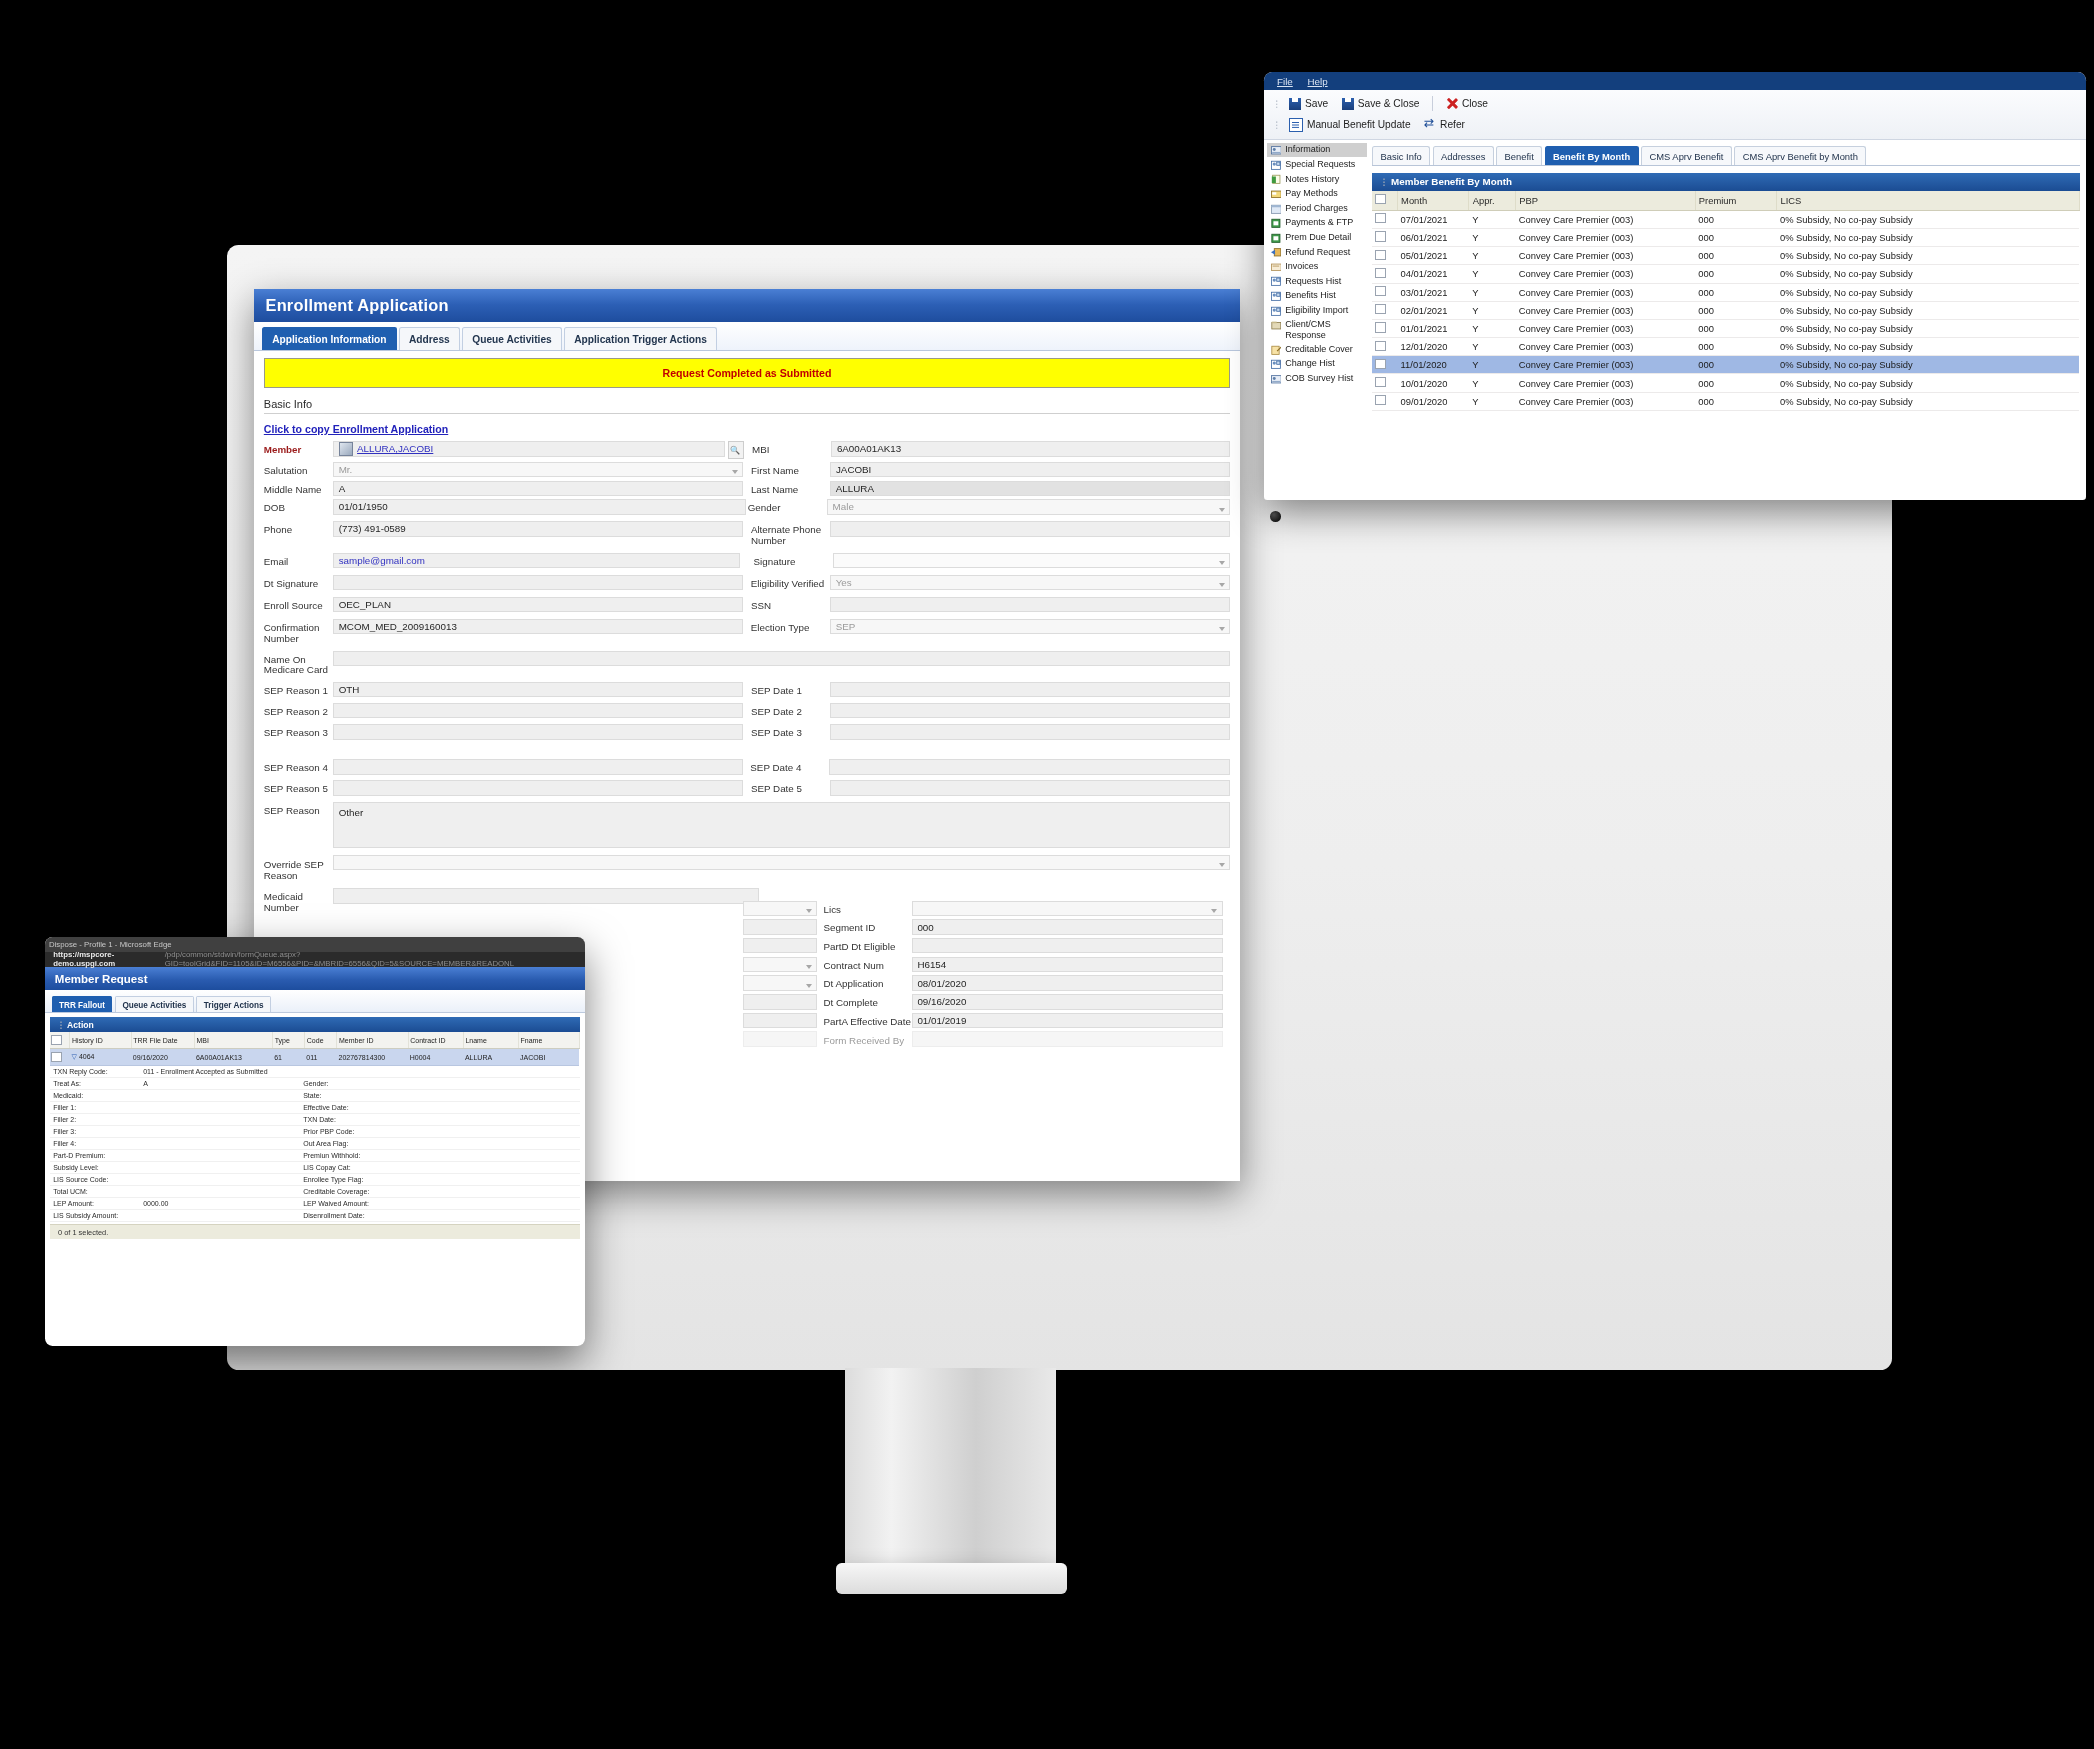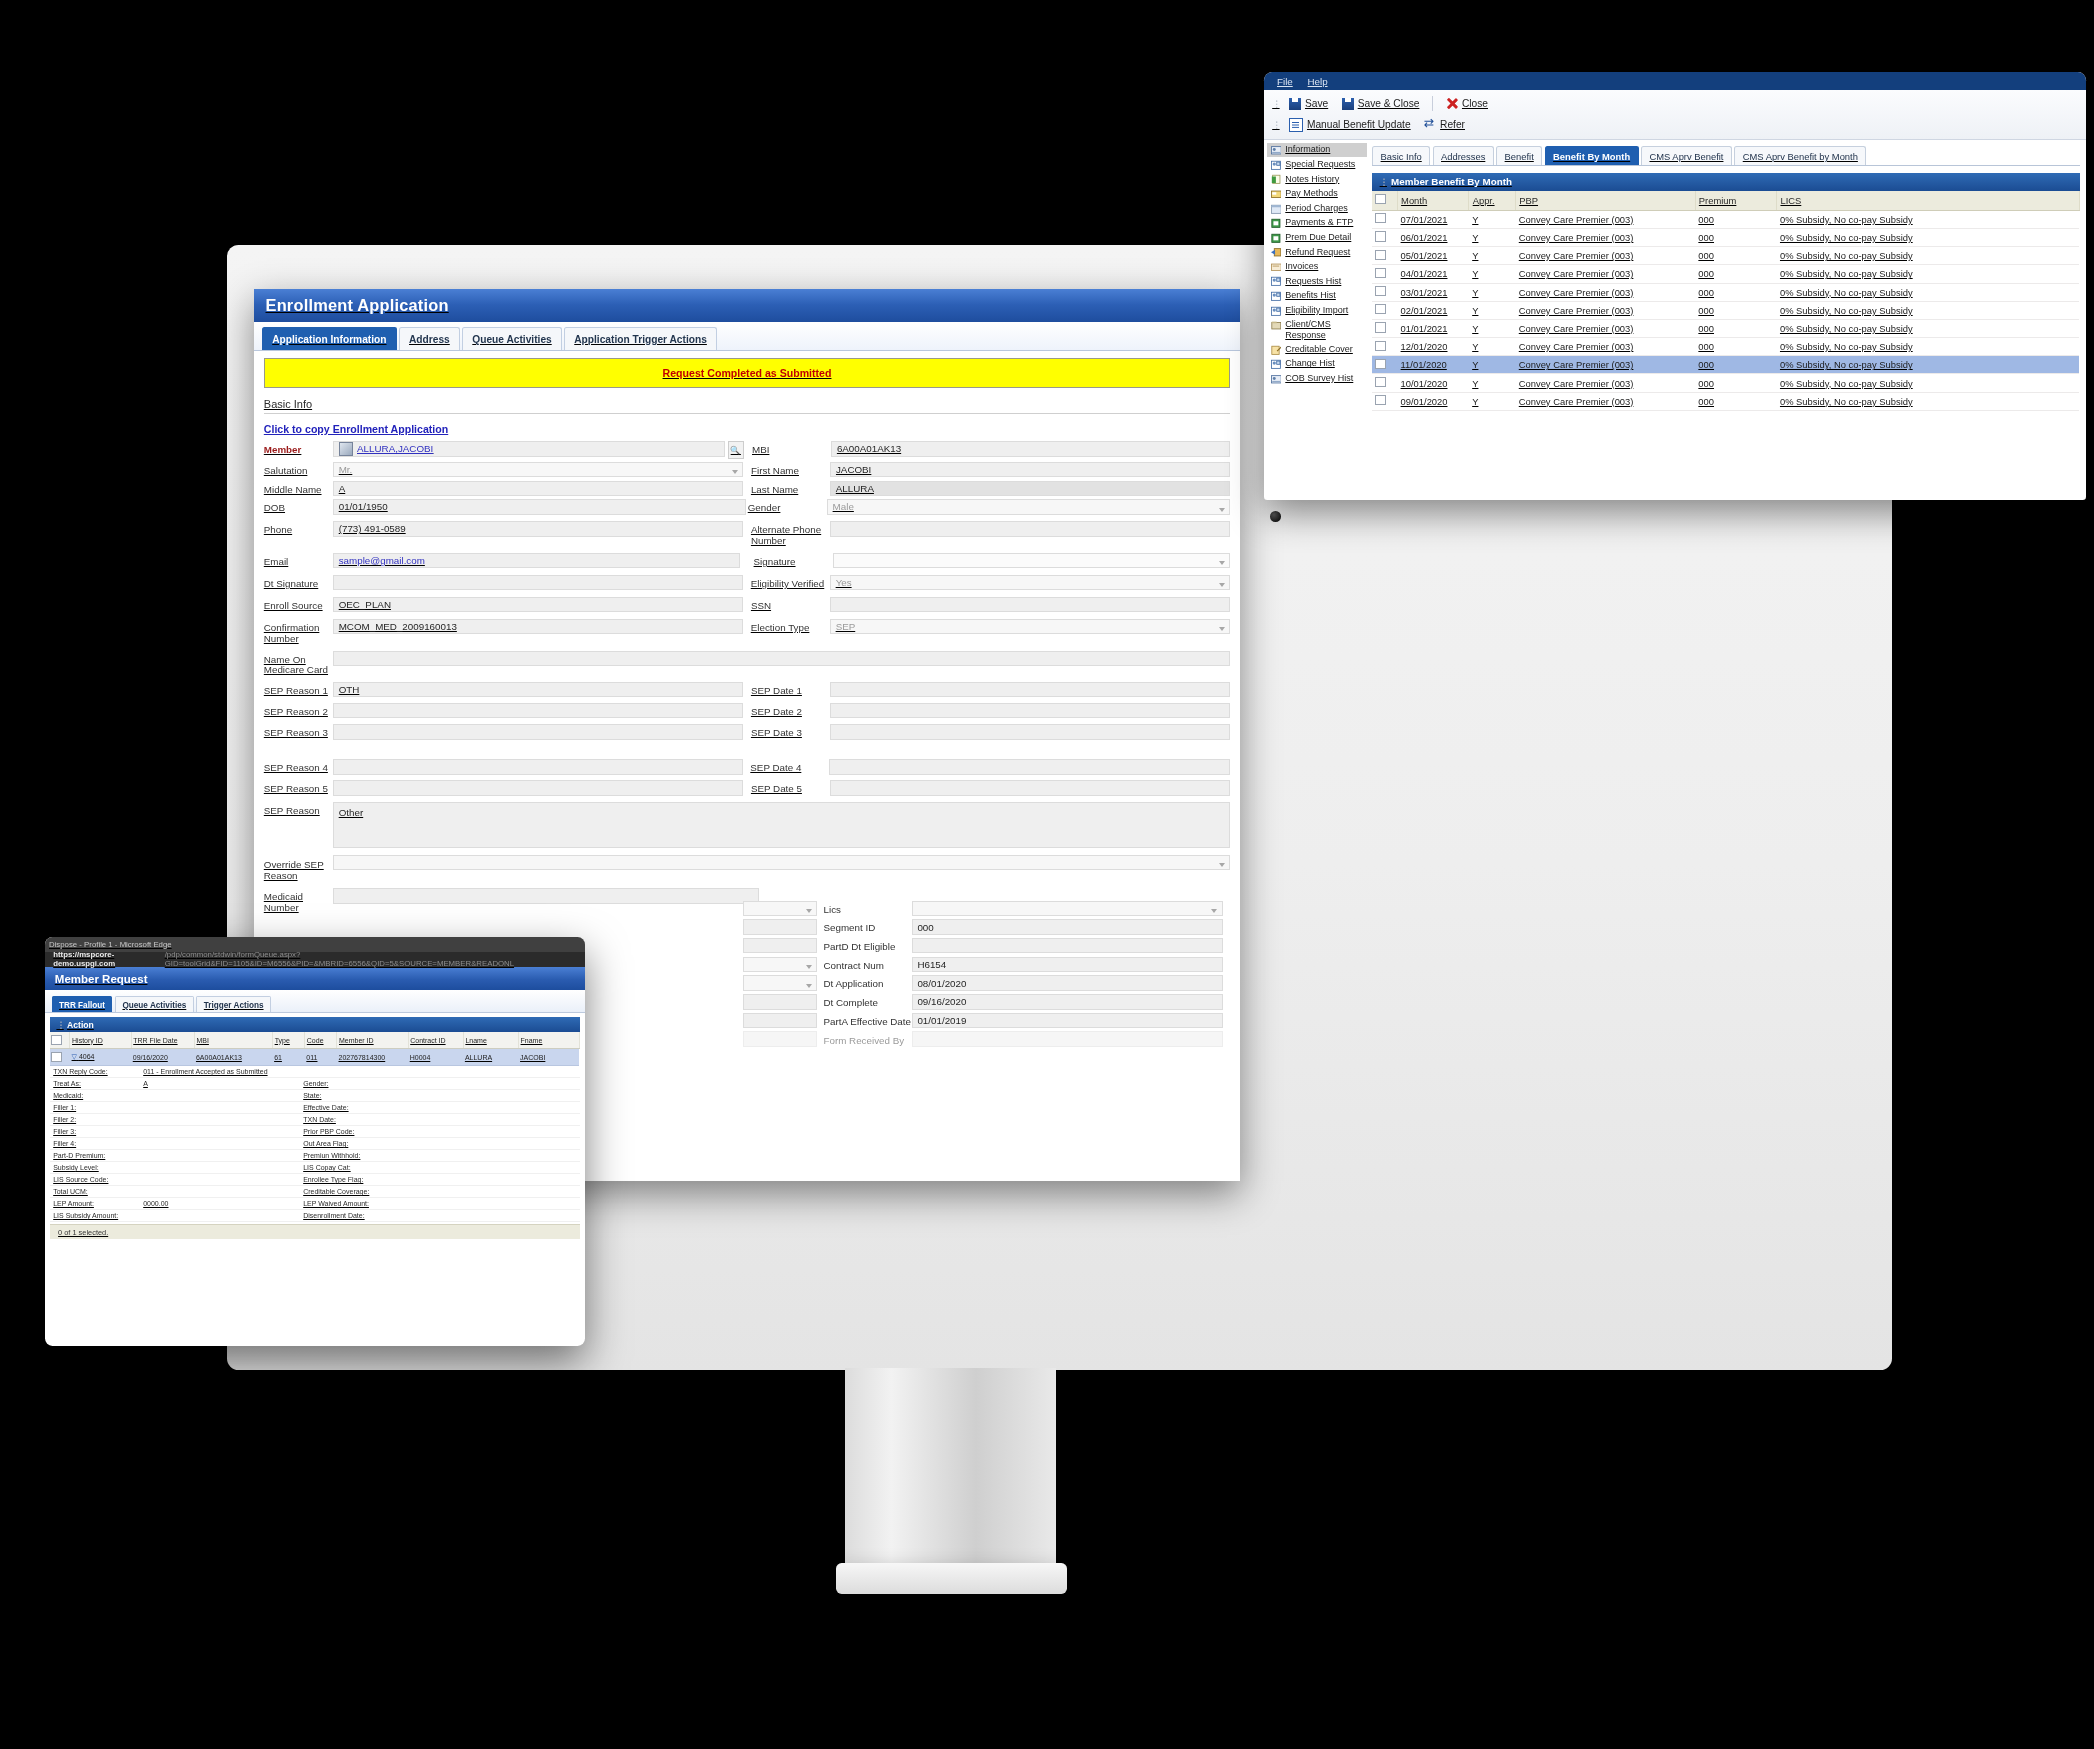--- a/index.html
+++ b/index.html
@@ -12,21 +12,21 @@
            border-radius:11.5px;box-shadow:0 23px 49px rgba(0,0,0,.55);}
   #webcam{position:absolute;left:1043px;top:266px;width:10.6px;height:10.6px;border-radius:50%;
           background:radial-gradient(circle at 35% 33%,#5a5a5a,#1d1d1d 70%);}
   #stand-neck{position:absolute;left:845px;top:1368px;width:211px;height:205px;
               background:linear-gradient(90deg,#dcdcdc 0%,#f2f2f2 22%,#cfcfcf 62%,#e9e9e9 100%);}
   #stand-base{position:absolute;left:836px;top:1563px;width:231px;height:31px;border-radius:5.7px;
               background:linear-gradient(180deg,#f7f7f7,#dcdcdc);
               box-shadow:0 11.5px 23px rgba(0,0,0,.45);}
 
   
-  .win{position:absolute;background:#fff;box-shadow:0 13px 36px rgba(0,0,0,.45);text-decoration:underline;}
+  .win{position:absolute;background:#fff;box-shadow:0 13px 36px rgba(0,0,0,.45);}
 
   
   #enroll{left:254px;top:289px;width:986px;height:892px;overflow:hidden;
           background:#fff;}
   #enroll-title{height:33px;background:linear-gradient(180deg,#4a7fd4 0%,#2c5fb5 48%,#1e4d9e 100%);
                 color:#fff;font-weight:bold;font-size:16.4px;display:flex;align-items:center;
                 padding-left:11.5px;letter-spacing:0.2px;}
   .tabstrip{display:flex;align-items:flex-end;height:28px;padding-left:8.2px;gap:2.5px;
             background:linear-gradient(180deg,#ffffff,#eef3fb);border-bottom:0.8px solid #b9c7dd;}
   .tab{font-size:10.2px;font-weight:bold;padding:5.7px 9px 4.9px;border:0.8px solid #c2cfe2;

